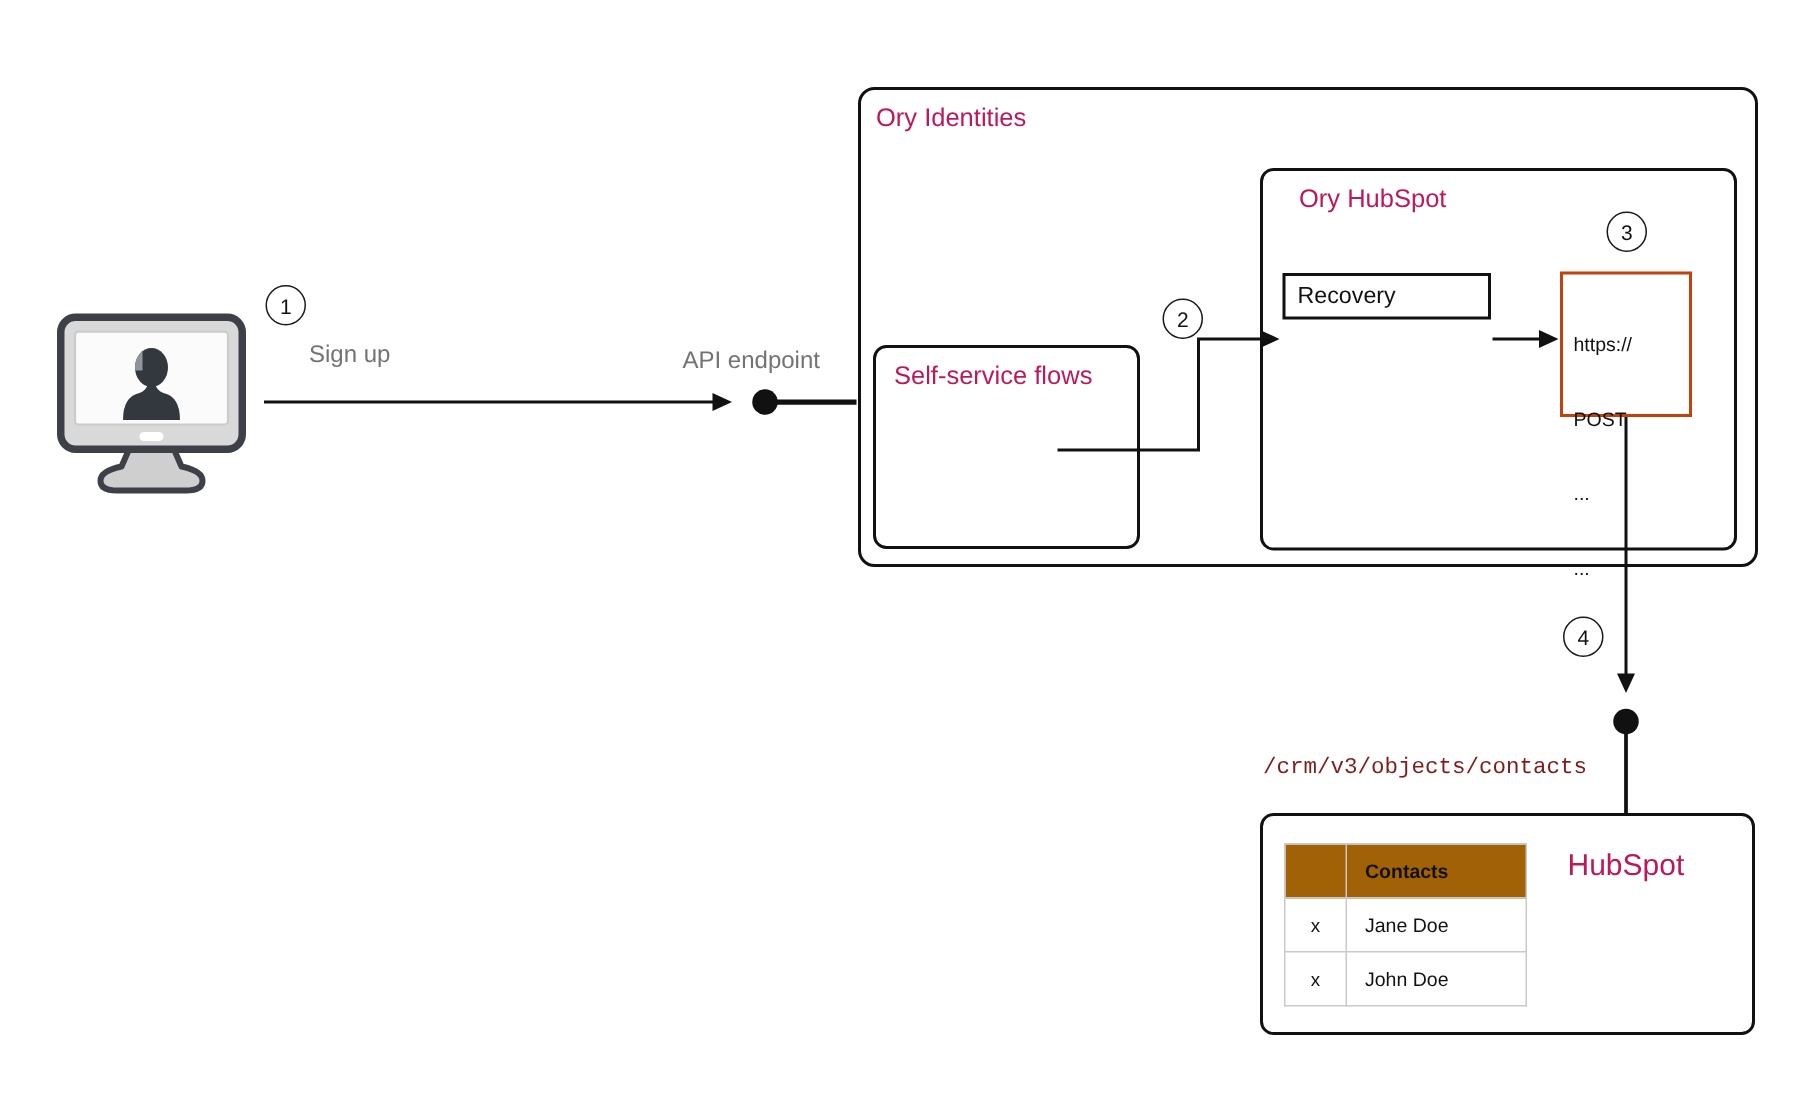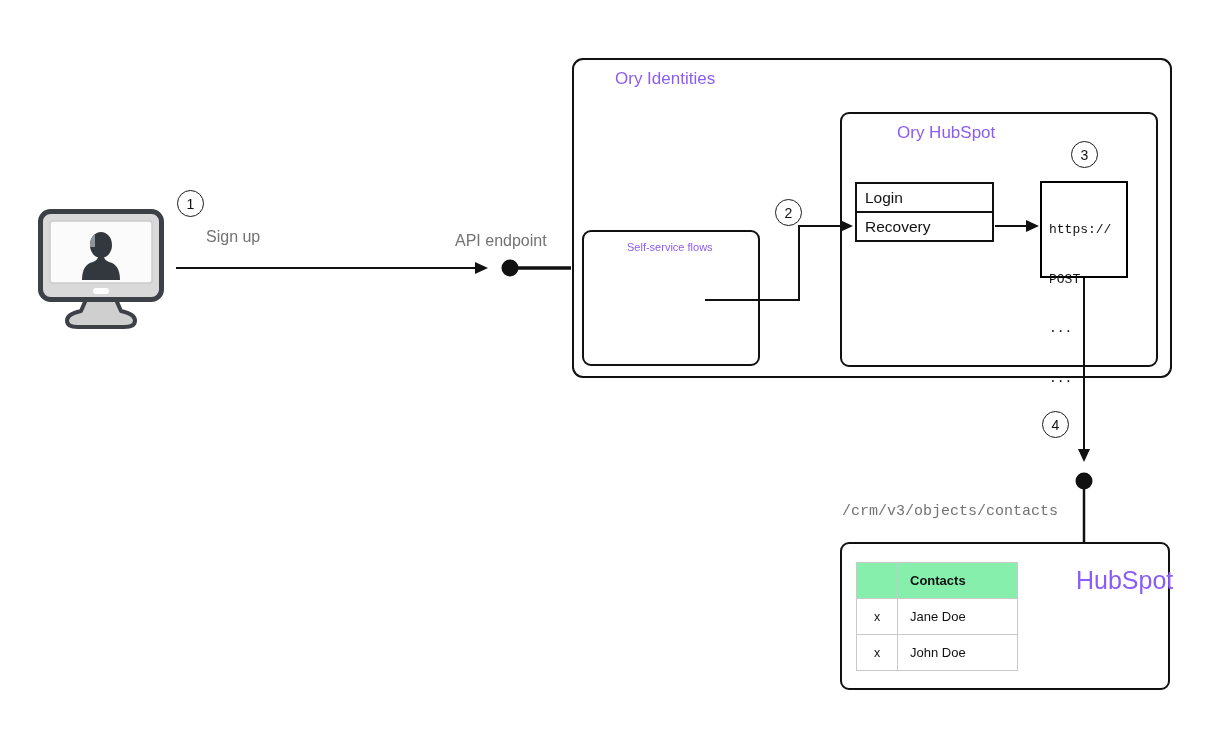--- a/index.html
+++ b/index.html
@@ -9,21 +9,21 @@
     width: 1212px;
     height: 730px;
     background: #ffffff;
     font-family: "Liberation Sans", sans-serif;
     color: #111111;
     overflow: hidden;
   }
   .abs { position: absolute; }
   .label { font-size: 16px; color: #737373; white-space: nowrap; }
   .box { position: absolute; border: 2px solid #111; border-radius: 9px; background: transparent; }
-  .box-title { position: absolute; white-space: nowrap; color: #8b5cf6; margin-left: 31px; }
+  .box-title { position: absolute; white-space: nowrap; color: #be185d; }
   .step-circle {
     position: absolute;
     width: 27px; height: 27px;
     border: 1.6px solid #1a1a1a;
     border-radius: 50%;
     background: #fff;
     display: flex; align-items: center; justify-content: center;
     font-size: 14px; color: #111;
   }
   
@@ -36,45 +36,45 @@
     display: flex; align-items: center;
     padding-left: 8px;
     font-size: 15.5px;
   }
   .flow-row:first-child { margin-top: 0; }
   
   .code-box {
     position: absolute;
     left: 1040px; top: 181px;
     width: 88px; height: 97px;
-    border: 2px solid #000000;
+    border: 2px solid #c2410c;
     background: #fff;
     padding: 6px 0 0 7px;
-    font-family: Liberation Mono, monospace;
+    font-family: Liberation Sans, sans-serif;
     font-size: 13px; line-height: 16.5px;
     white-space: pre;
   }
   .mono-label {
     position: absolute;
     font-family: "Liberation Mono", monospace;
     font-size: 15px;
     letter-spacing: 0px;
     white-space: nowrap;
-    color: #737373;
+    color: #7f1d1d;
   }
   
   .contacts-table {
     position: absolute; left: 856px; top: 562px;
     border-collapse: collapse;
     background: #fff;
   }
   .contacts-table td, .contacts-table th {
     border: 1px solid #c9c9c9;
   }
-  .contacts-table thead th { background: #86efac; height: 36px; }
+  .contacts-table thead th { background: #a16207; height: 36px; }
   .contacts-table .col-mark { width: 41px; text-align: center; font-size: 12.5px; font-weight: 400; }
   .contacts-table .col-name { width: 120px; text-align: left; padding-left: 12px; font-size: 13px; }
   .contacts-table thead .col-name { font-weight: 700; font-size: 13px; }
   .contacts-table tbody td { height: 36px; }
   .lines-layer { position: absolute; left: 0; top: 0; pointer-events: none; }
 </style>
 </head>
 <body>
 
 <div class="canvas">
@@ -107,41 +107,40 @@
     <span>4</span>
   </div>
 
   <div class="abs label" style="left:206px; top:228px;">Sign up</div>
   <div class="abs label" style="left:455px; top:232px;">API endpoint</div>
 
   <div class="box" style="left:572px; top:58px; width:600px; height:320px; border-radius:11px;"></div>
   <div class="box-title" style="left:584px; top:69px; font-size:17px;">Ory Identities</div>
 
   <div class="box" style="left:582px; top:230px; width:178px; height:136px;"></div>
-  <div class="box-title" style="left:596px; top:241px; font-size:11px;">Self-service flows</div>
+  <div class="box-title" style="left:596px; top:241px; font-size:17px;">Self-service flows</div>
 
   <div class="box" style="left:840px; top:112px; width:318px; height:255px;"></div>
   <div class="box-title" style="left:866px; top:123px; font-size:17px;">Ory HubSpot</div>
 
   <div class="flow-list">
-    <div class="flow-row">Login</div>
     <div class="flow-row">Recovery</div>
   </div>
 
   <div class="code-box">
     <div>https://</div>
     <div>POST</div>
     <div>...</div>
     <div>...</div>
   </div>
 
   <div class="mono-label" style="left:842px; top:503px;">/crm/v3/objects/contacts</div>
 
   <div class="box" style="left:840px; top:542px; width:330px; height:148px; border-width:2.5px;"></div>
-  <div class="box-title" style="left:1045px; top:566px; font-size:25px;">HubSpot</div>
+  <div class="box-title" style="left:1045px; top:566px; font-size:20px;">HubSpot</div>
 
   <table class="contacts-table">
     <thead>
       <tr>
         <th class="col-mark"></th>
         <th class="col-name">Contacts</th>
       </tr>
     </thead>
     <tbody>
       <tr>

